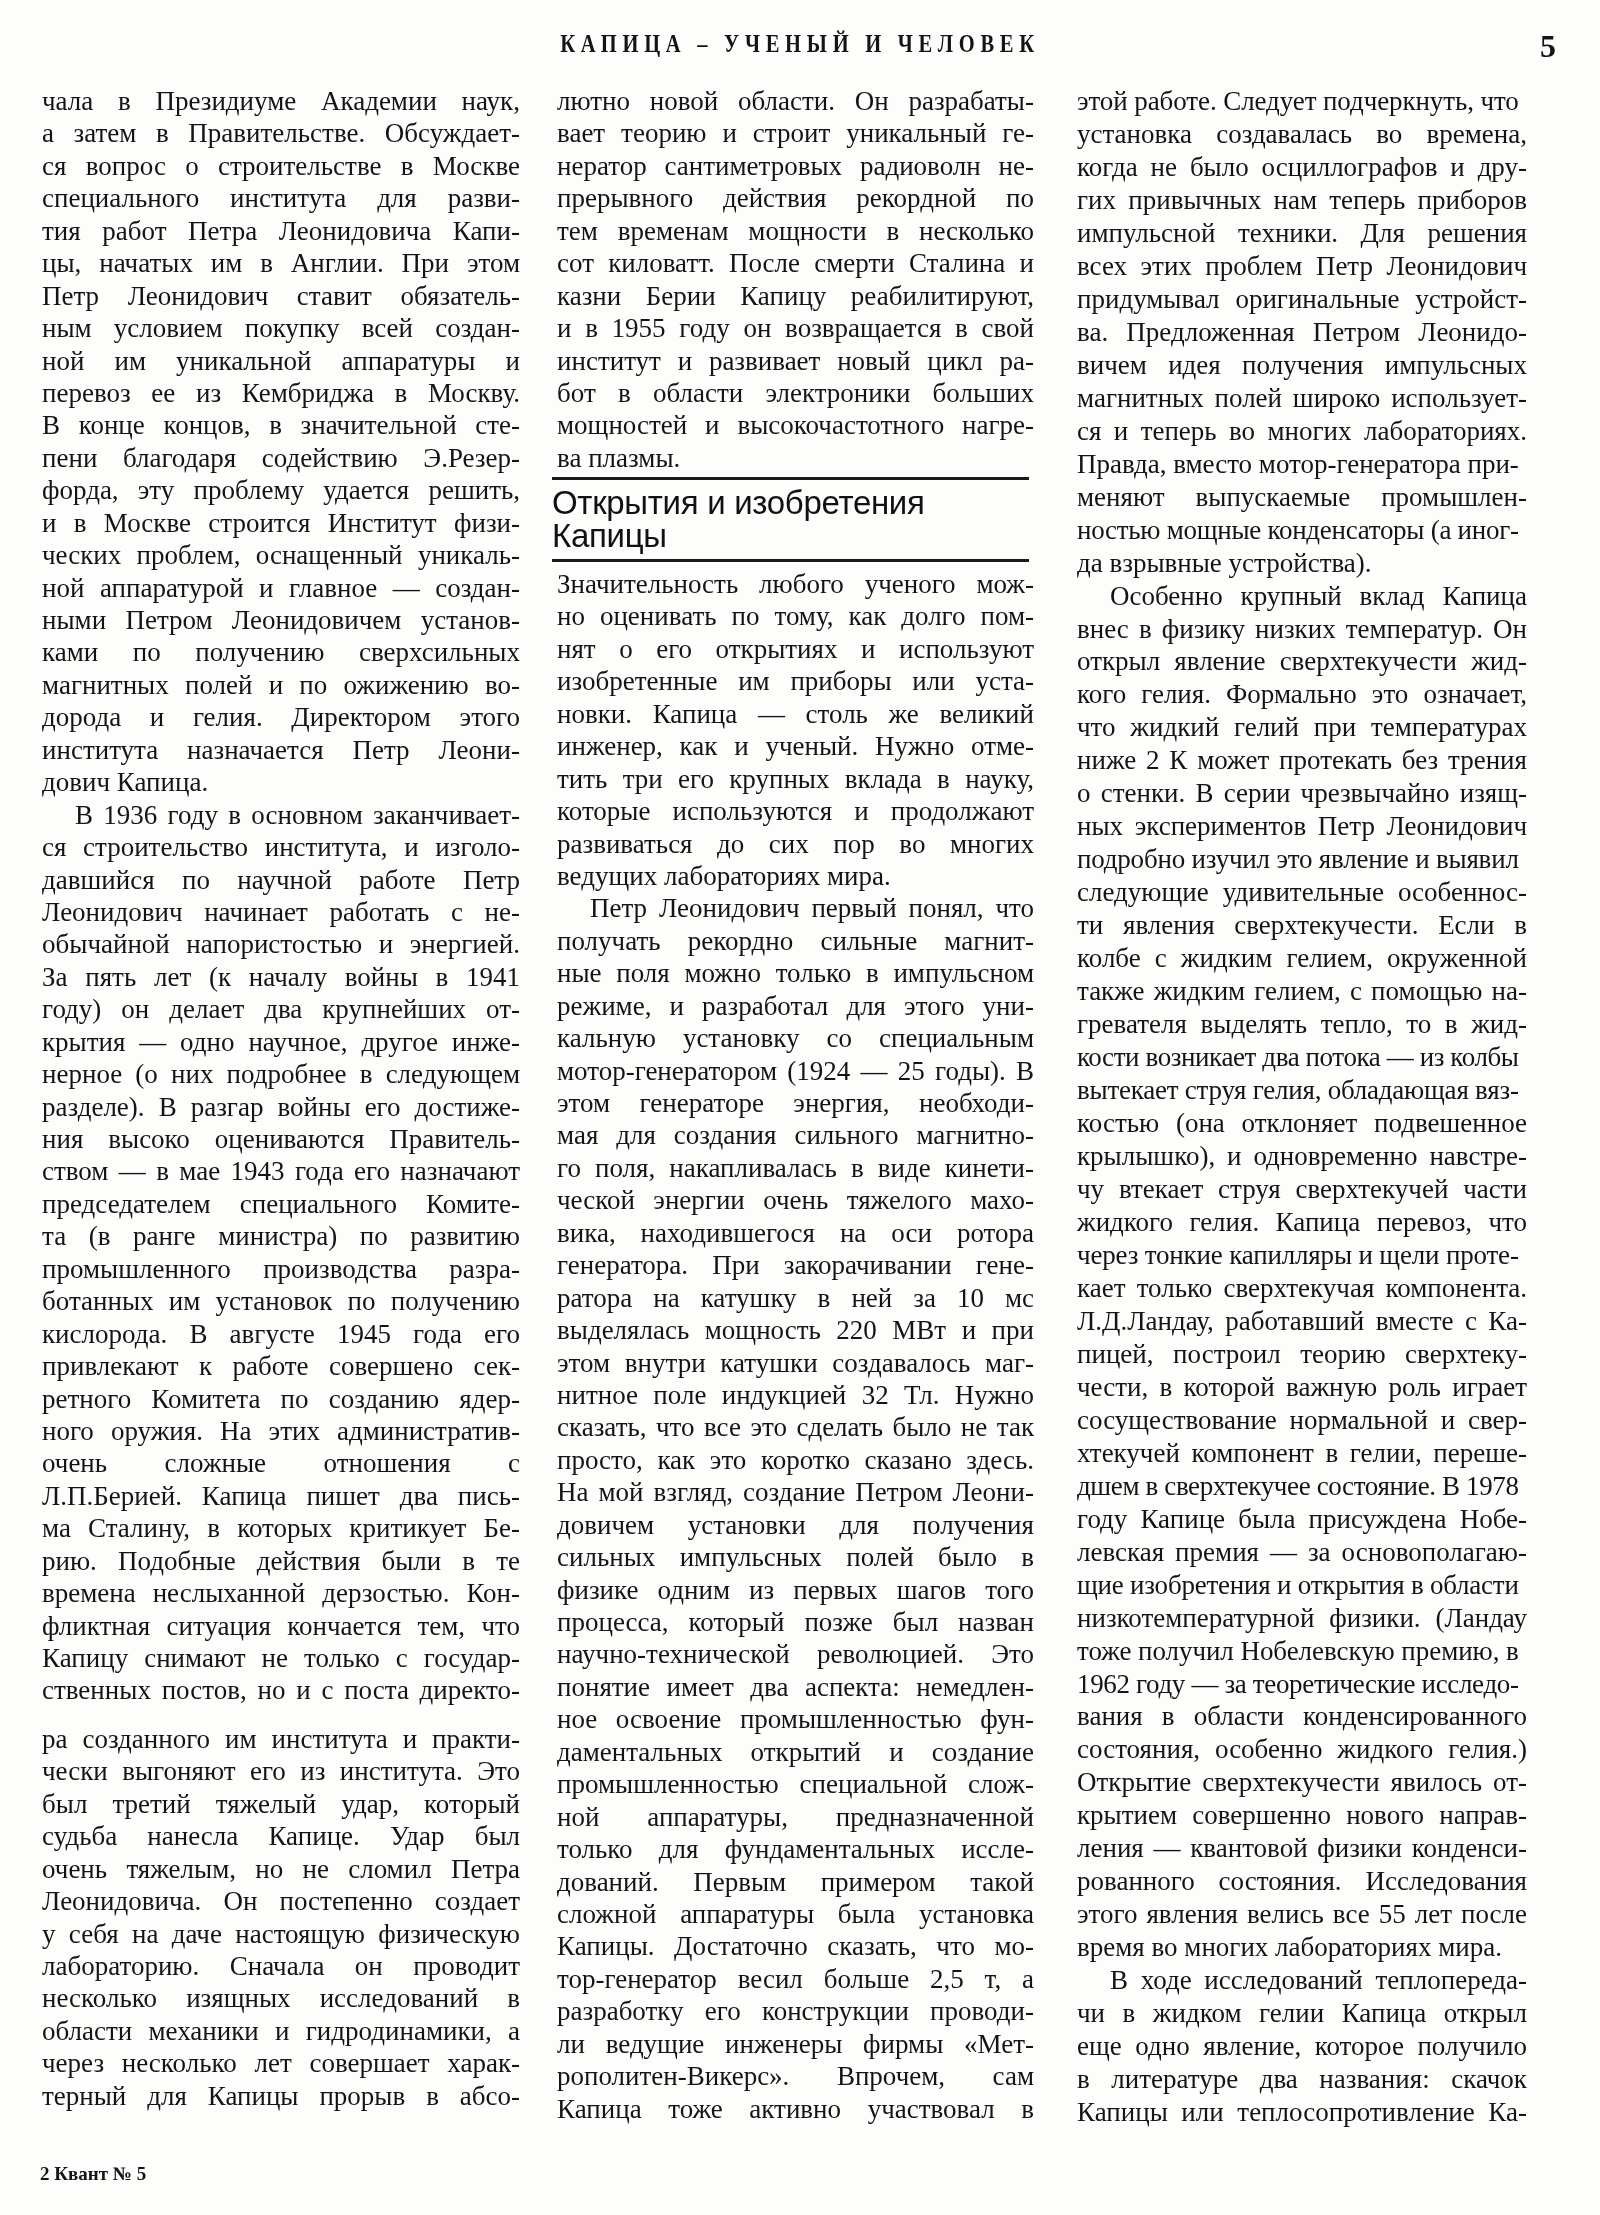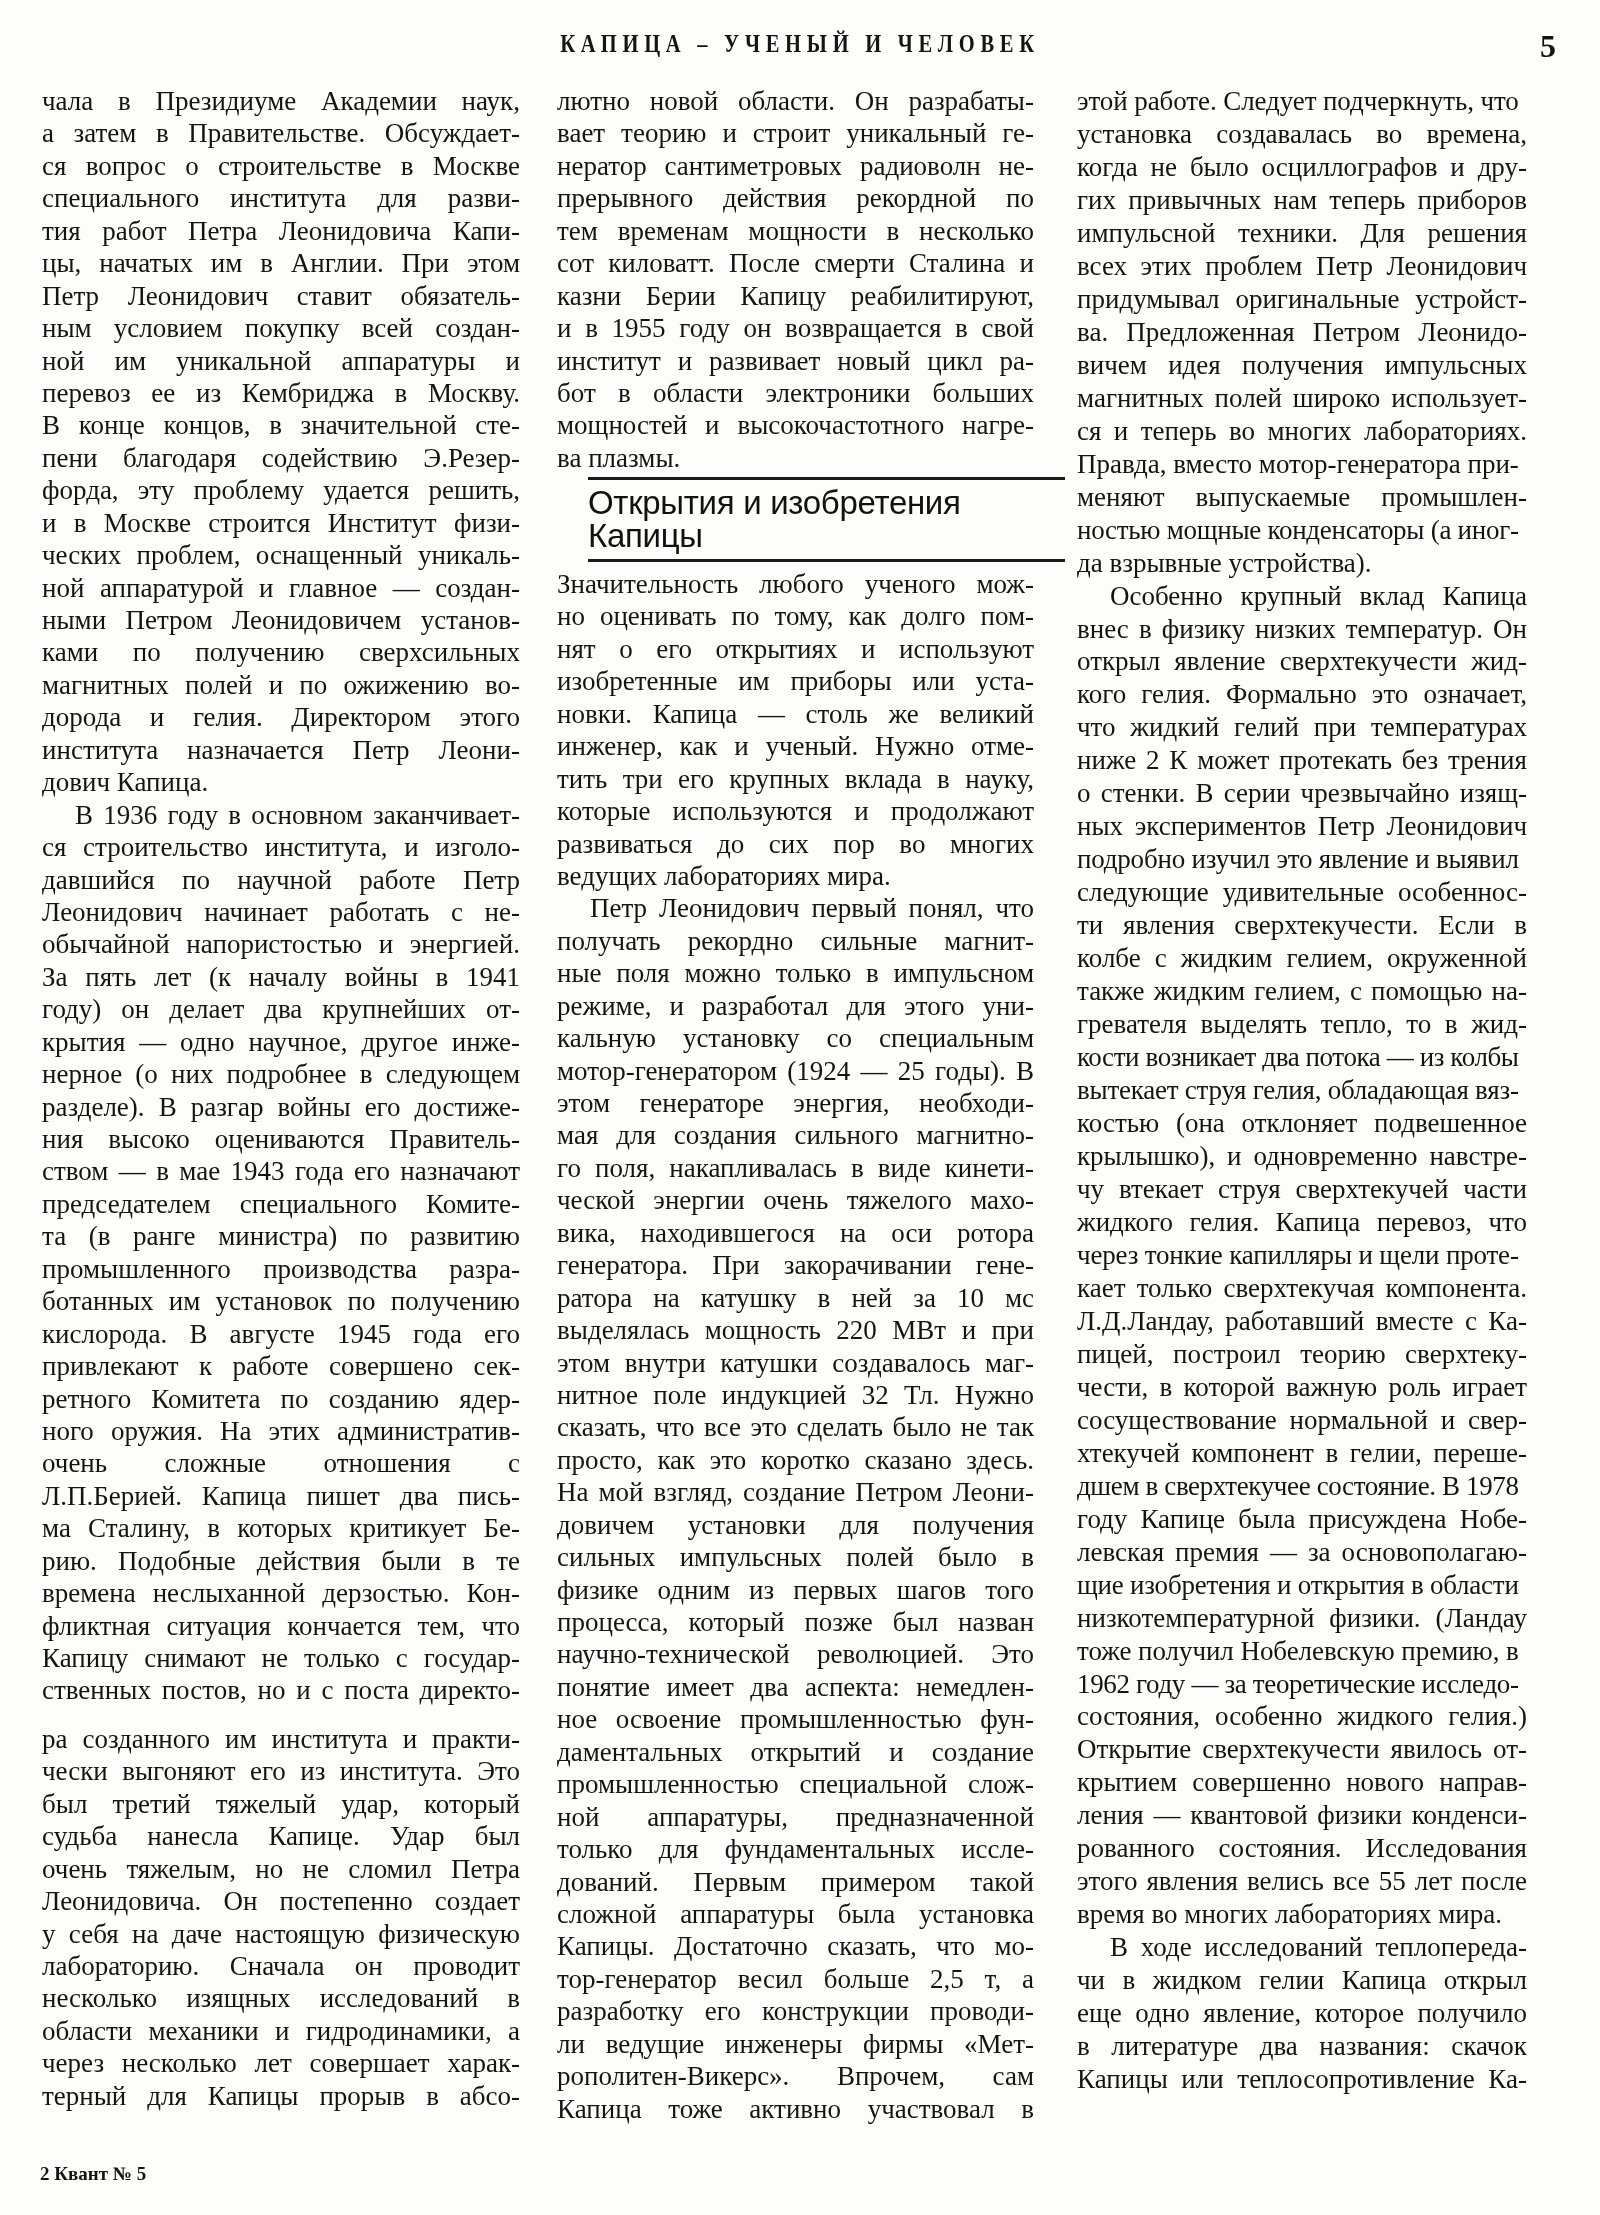--- a/index.html
+++ b/index.html
@@ -7,21 +7,21 @@
   .running-head { position:absolute; left:0; width:1600px; top:30px; text-align:center; font-family:"Liberation Serif", serif; font-size:25px; letter-spacing:7px; font-weight:bold; transform:scaleX(0.82); }
   .page-number { position:absolute; left:1540px; top:28px; font-family:"Liberation Serif", serif; font-size:32px; font-weight:bold; }
   .col { position:absolute; top:85px; font-family:"Liberation Serif", serif; font-size:27px; }
   .col1 { left:42px; width:478px; }
   .col2 { left:557px; width:477px; }
   .col3 { left:1077px; width:450px; }
   .ln { height:32.45px; line-height:32.45px; white-space:nowrap; text-align:justify; text-align-last:justify; overflow:visible; }
   .col3 .ln { height:32.98px; line-height:32.98px; }
   .ln.end { text-align-last:left; }
   .ln.ind { padding-left:33px; }
-  .section { position:absolute; left:588px; width:477px; top:477px; }
+  .section { position:absolute; left:552px; width:477px; top:477px; }
   .rule { height:3px; background:#1a1a1a; }
   .section-title { font-family:"Liberation Sans", sans-serif; font-size:33px; line-height:33px; padding:6px 0 7px 0; color:#111; letter-spacing:-0.3px; }
   .col2b { top:568px; }
   .footer { position:absolute; left:40px; top:2163px; font-family:"Liberation Serif", serif; font-size:19px; font-weight:bold; }
 </style>
 </head>
 <body>
 
 <div class="running-head">КАПИЦА – УЧЕНЫЙ И ЧЕЛОВЕК</div>
 <div class="page-number">5</div>
@@ -207,20 +207,21 @@
     <div class="ln" style="white-space: normal;">чести, в которой важную роль играет</div>
     <div class="ln" style="white-space: normal;">сосуществование нормальной и свер-</div>
     <div class="ln" style="white-space: normal;">хтекучей компонент в гелии, переше-</div>
     <div class="ln" style="white-space: nowrap; letter-spacing: -0.367821px; text-align-last: left;">дшем в сверхтекучее состояние. В 1978</div>
     <div class="ln" style="white-space: normal;">году Капице была присуждена Нобе-</div>
     <div class="ln" style="white-space: normal;">левская премия — за основополагаю-</div>
     <div class="ln" style="white-space: nowrap; letter-spacing: -0.219618px; text-align-last: left;">щие изобретения и открытия в области</div>
     <div class="ln" style="white-space: normal;">низкотемпературной физики. (Ландау</div>
     <div class="ln" style="white-space: nowrap; letter-spacing: -0.0523897px; text-align-last: left;">тоже получил Нобелевскую премию, в</div>
     <div class="ln" style="white-space: nowrap; letter-spacing: -0.34375px; text-align-last: left;">1962 году — за теоретические исследо-</div>
+    <div class="ln" style="white-space: normal;">вания в области конденсированного</div>
     <div class="ln" style="white-space: normal;">состояния, особенно жидкого гелия.)</div>
     <div class="ln" style="white-space: normal;">Открытие сверхтекучести явилось от-</div>
     <div class="ln" style="white-space: normal;">крытием совершенно нового направ-</div>
     <div class="ln" style="white-space: normal;">ления — квантовой физики конденси-</div>
     <div class="ln" style="white-space: normal;">рованного состояния. Исследования</div>
     <div class="ln" style="white-space: normal;">этого явления велись все 55 лет после</div>
     <div class="ln end" style="white-space: nowrap;">время во многих лабораториях мира.</div>
     <div class="ln ind" style="white-space: normal;">В ходе исследований теплопереда-</div>
     <div class="ln" style="white-space: normal;">чи в жидком гелии Капица открыл</div>
     <div class="ln" style="white-space: normal;">еще одно явление, которое получило</div>

